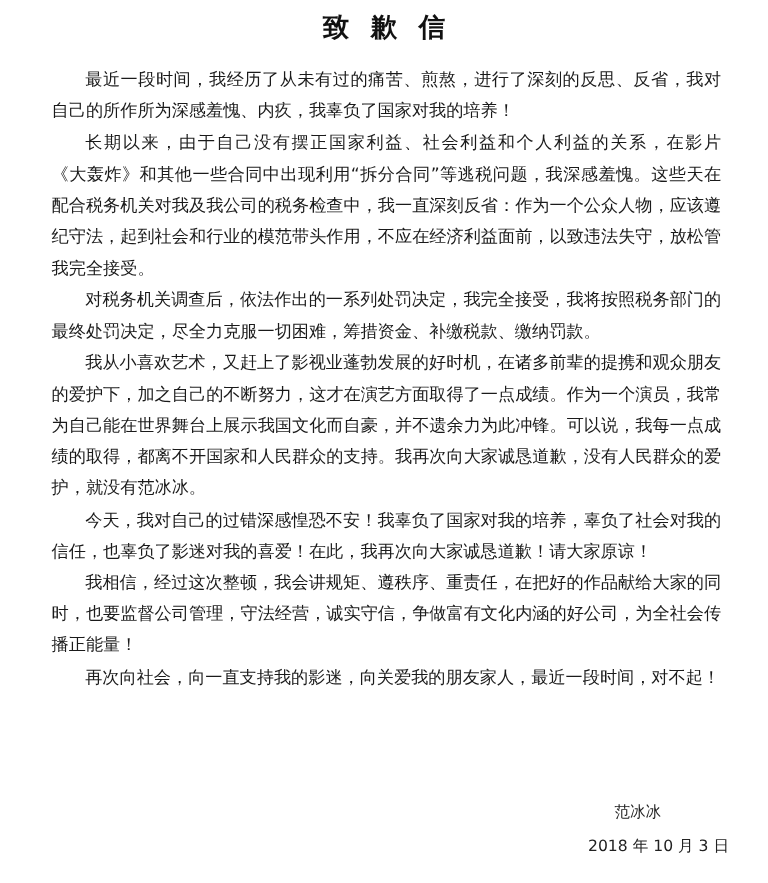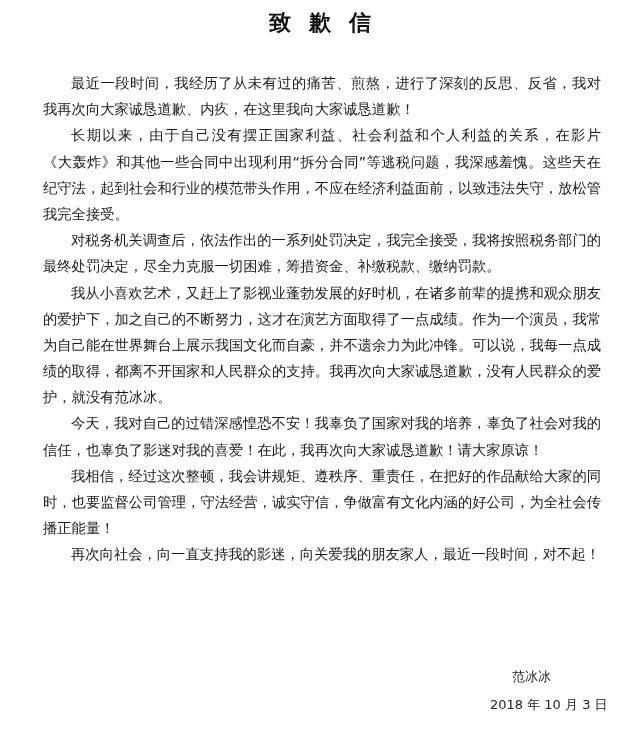--- a/index.html
+++ b/index.html
@@ -7,46 +7,47 @@
     width: 640px; height: 736px; overflow: hidden; position: relative;
     font-family: "DejaVu Sans", "Liberation Sans", sans-serif;
     color: #1a1a1a;
   }
   .title {
     position: absolute; top: 8px; left: 0; width: 640px; text-align: center;
     font-size: 22px; font-weight: bold; letter-spacing: 18px; text-indent: 18px;
     color: #111;
   }
   .body-text {
-    position: absolute; top: 70px; left: 43px; width: 558px;
+    position: absolute; top: 54px; left: 43px; width: 558px;
     font-size: 14.3px; line-height: 26.2px;
   }
   .line { white-space: nowrap; display: block; text-align: justify; text-align-last: justify; height: 26.2px; }
   .line.last { text-align-last: left; }
   .line.indent { padding-left: 28px; }
   .signature {
     position: absolute; top: 668px; left: 512px; font-size: 13px; color: #222; text-align: center;
   }
   .date {
     position: absolute; top: 696px; left: 490px; font-size: 13px; color: #222;
   }
 </style>
 </head>
 <body>
 
 <div class="title">致歉信</div>
 
 <div class="body-text" id="letter-body">
     <div>
       <span class="line indent">最近一段时间，我经历了从未有过的痛苦、煎熬，进行了深刻的反思、反省，我对</span>
-      <span class="line last">我再次向大家诚恳道歉、内疚，在这里我向大家诚恳道歉！</span>
+      <span class="line last">自己的所作所为深感羞愧、内疚，我辜负了国家对我的培养！</span>
     </div>
     <div>
       <span class="line indent">长期以来，由于自己没有摆正国家利益、社会利益和个人利益的关系，在影片</span>
       <span class="line">《大轰炸》和其他一些合同中出现利用“拆分合同”等逃税问题，我深感羞愧。这些天在</span>
+      <span class="line">配合税务机关对我及我公司的税务检查中，我一直深刻反省：作为一个公众人物，应该遵</span>
       <span class="line">纪守法，起到社会和行业的模范带头作用，不应在经济利益面前，以致违法失守，放松管</span>
       <span class="line last">我完全接受。</span>
     </div>
     <div>
       <span class="line indent">对税务机关调查后，依法作出的一系列处罚决定，我完全接受，我将按照税务部门的</span>
       <span class="line last">最终处罚决定，尽全力克服一切困难，筹措资金、补缴税款、缴纳罚款。</span>
     </div>
     <div>
       <span class="line indent">我从小喜欢艺术，又赶上了影视业蓬勃发展的好时机，在诸多前辈的提携和观众朋友</span>
       <span class="line">的爱护下，加之自己的不断努力，这才在演艺方面取得了一点成绩。作为一个演员，我常</span>

